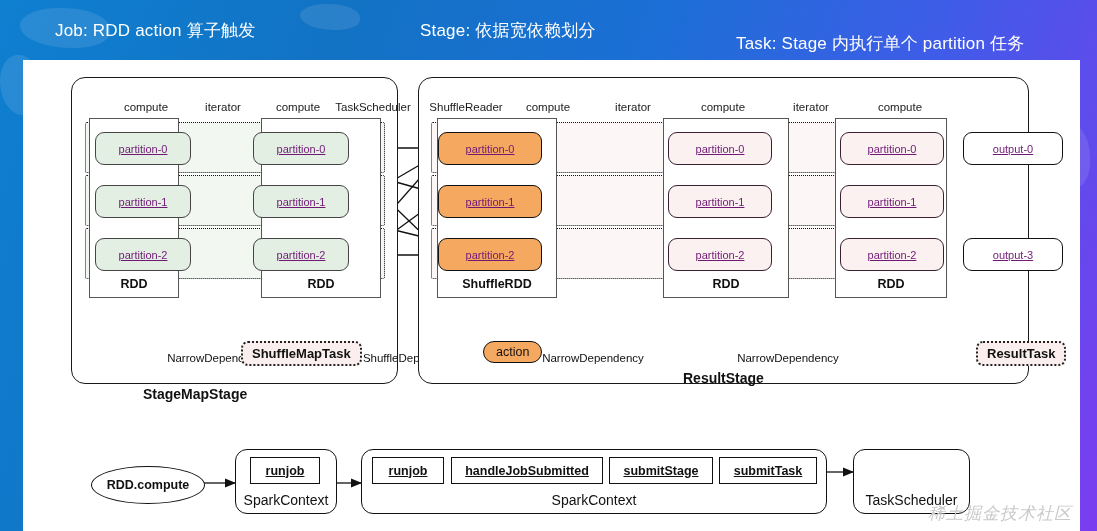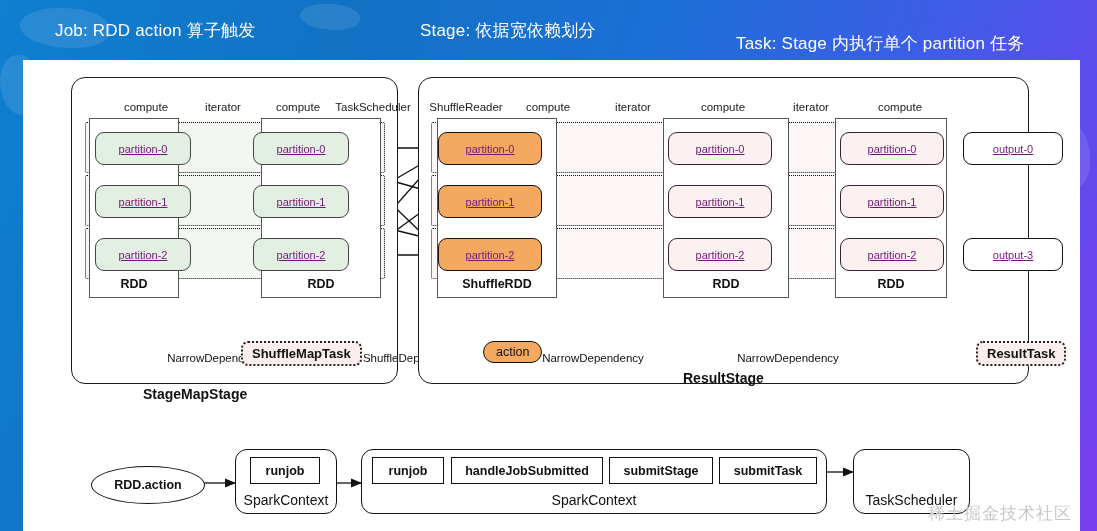--- a/index.html
+++ b/index.html
@@ -92,31 +92,31 @@
   .flowbox{
     position:absolute;border:1.5px solid #111;border-radius:12px;background:#fff;
   }
   .flowbox .comp{
     position:absolute;left:0;right:0;bottom:5px;text-align:center;
     font-size:14px;color:#111;
   }
   .flowcell{
     position:absolute;border:1.5px solid #111;background:#fff;
     display:flex;align-items:center;justify-content:center;
-    font-size:12.5px;font-weight:bold;color:#111;white-space:nowrap;box-sizing:border-box;
+    font-size:12.5px;font-weight:bold;color:#111;white-space:nowrap;box-sizing:border-box;text-decoration:underline;
   }
   .ellipse{
     position:absolute;border:1.5px solid #111;border-radius:50%;background:#fff;
     display:flex;align-items:center;justify-content:center;
     font-size:12.5px;font-weight:bold;color:#111;
   }
 
   .watermark{
     position:absolute;right:8px;bottom:6px;font-size:17px;color:#c9c9c9;
-    white-space:nowrap;letter-spacing:1px;
+    white-space:nowrap;letter-spacing:1px;font-style:italic;
   }
 
   svg.wires{position:absolute;left:0;top:0;width:1057px;height:471px;overflow:visible;pointer-events:none;}
 </style>
 </head>
 <body>
 
 <div class="bg-deco">
   <i style="left:20px;top:8px;width:90px;height:40px;"></i>
   <i style="left:0px;top:55px;width:40px;height:60px;"></i>
@@ -240,21 +240,21 @@
   <div class="pill p-white" style="left:940px;top:72px;width:100px;height:33px;">output-0</div>
   <div class="pill p-white" style="left:940px;top:178px;width:100px;height:33px;">output-3</div>
 
   <div class="dep" style="left:470px;top:260px;width:200px;">NarrowDependency</div>
   <div class="dep" style="left:665px;top:260px;width:200px;">NarrowDependency</div>
 
   <div class="badge-cached" style="left:460px;top:281px;">action</div>
   <div class="tag" style="left:935px;top:281px;">ResultTask</div>
   <div class="stagename" style="left:660px;top:310px;">ResultStage</div>
 
-  <div class="ellipse" style="left:68px;top:406px;width:112px;height:36px;">RDD.action</div>
+  <div class="ellipse" style="left:68px;top:406px;width:112px;height:36px;">RDD.compute</div>
 
   <div class="flowbox" style="left:212px;top:389px;width:100px;height:63px;">
     <span class="comp">SparkContext</span>
   </div>
   <div class="flowcell" style="left:227px;top:397px;width:70px;height:27px;">runjob</div>
 
   <div class="flowbox" style="left:338px;top:389px;width:464px;height:63px;">
     <span class="comp">SparkContext</span>
   </div>
   <div class="flowcell" style="left:349px;top:397px;width:72px;height:27px;">runjob</div>

